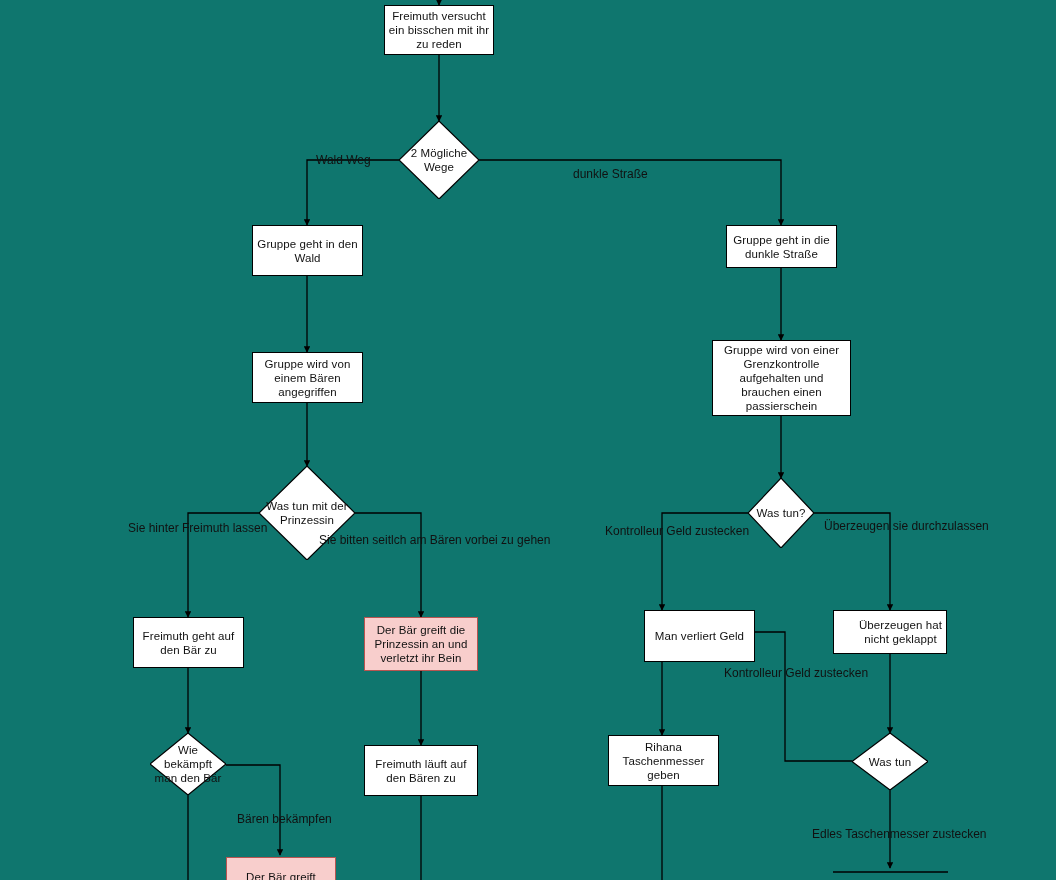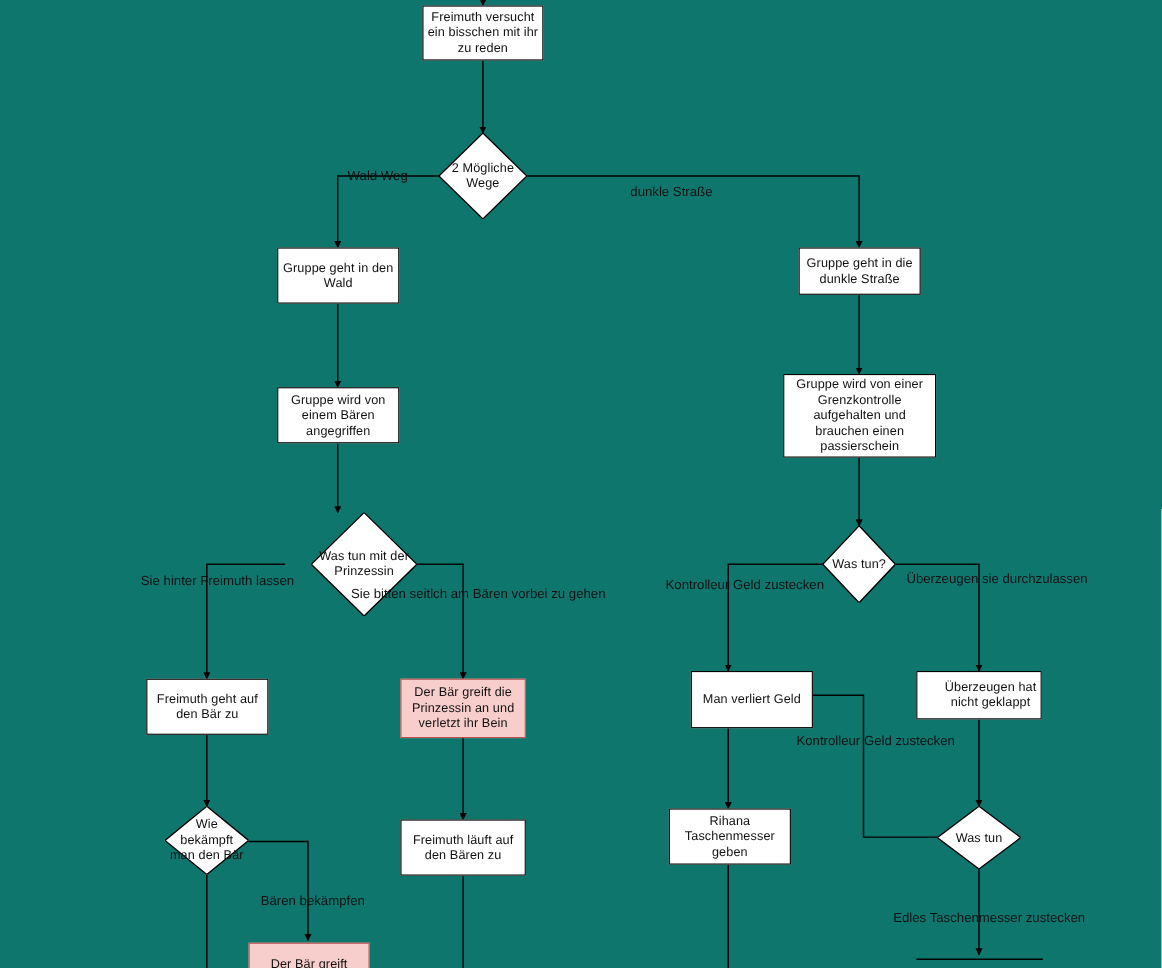--- a/index.html
+++ b/index.html
@@ -156,21 +156,21 @@
   </div>
 
   <div class="node process" style="left:252px; top:352px; width:111px; height:51px;">
     <span class="label">Gruppe wird von einem Bären angegriffen</span>
   </div>
 
   <div class="node process" style="left:712px; top:340px; width:139px; height:76px;">
     <span class="label">Gruppe wird von einer Grenzkontrolle aufgehalten und brauchen einen passierschein</span>
   </div>
 
-  <div class="node decision" style="left:259px; top:466px; width:96px; height:94px;margin-left:24px;">
+  <div class="node decision" style="left:259px; top:466px; width:96px; height:94px;">
     <svg class="diamond-shape" viewBox="0 0 96 94" preserveAspectRatio="none">
       <polygon points="48,0 96,47 48,94 0,47" fill="#ffffff" stroke="#000000" stroke-width="1.2"></polygon>
     </svg>
     <span class="label">Was tun mit der Prinzessin</span>
   </div>
 
   <div class="node decision" style="left:748px; top:478px; width:66px; height:70px;">
     <svg class="diamond-shape" viewBox="0 0 66 70" preserveAspectRatio="none">
       <polygon points="33,0 66,35 33,70 0,35" fill="#ffffff" stroke="#000000" stroke-width="1.2"></polygon>
     </svg>
@@ -178,21 +178,21 @@
   </div>
 
   <div class="node process" style="left:133px; top:617px; width:111px; height:51px;">
     <span class="label">Freimuth geht auf den Bär zu</span>
   </div>
 
   <div class="node terminal" style="left:364px; top:617px; width:114px; height:54px;">
     <span class="label">Der Bär greift die Prinzessin an und verletzt ihr Bein</span>
   </div>
 
-  <div class="node process" style="left:628px; top:610px; width:111px; height:52px;">
+  <div class="node process" style="left:644px; top:610px; width:111px; height:52px;">
     <span class="label">Man verliert Geld</span>
   </div>
 
   <div class="node process" style="left:833px; top:610px; width:114px; height:44px;padding-left:21px;">
     <span class="label">Überzeugen hat nicht geklappt</span>
   </div>
 
   <div class="node decision" style="left:150px; top:733px; width:76px; height:62px;">
     <svg class="diamond-shape" viewBox="0 0 76 62" preserveAspectRatio="none">
       <polygon points="38,0 76,31 38,62 0,31" fill="#ffffff" stroke="#000000" stroke-width="1.2"></polygon>

